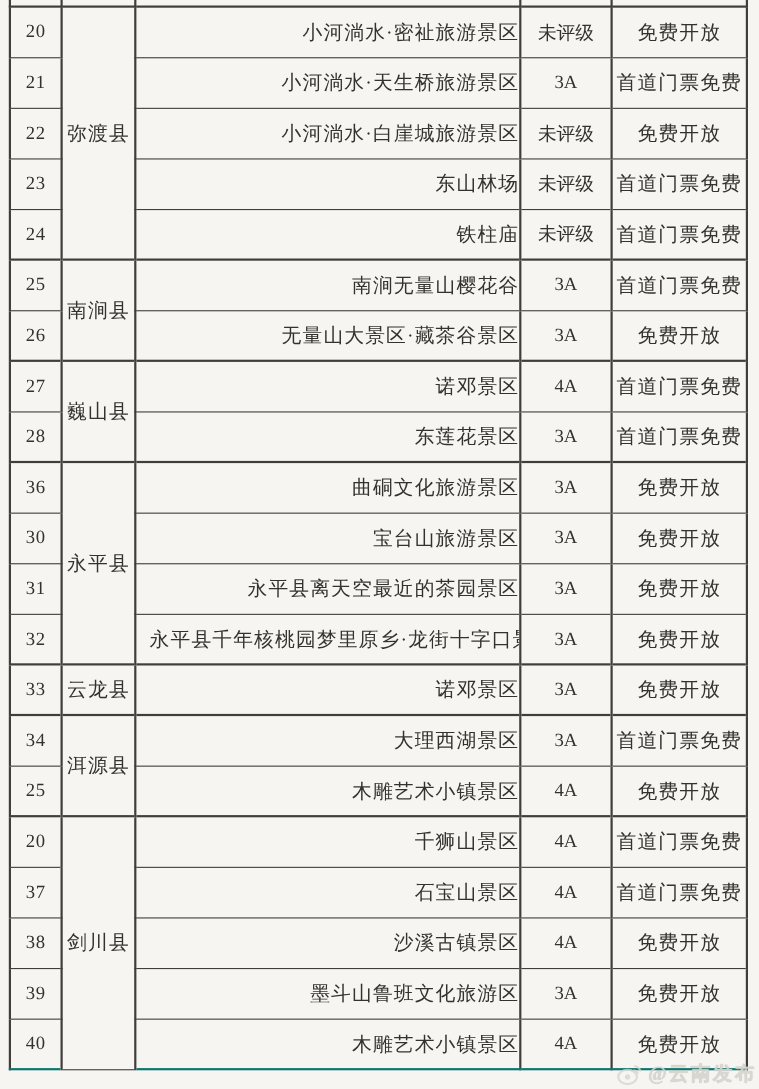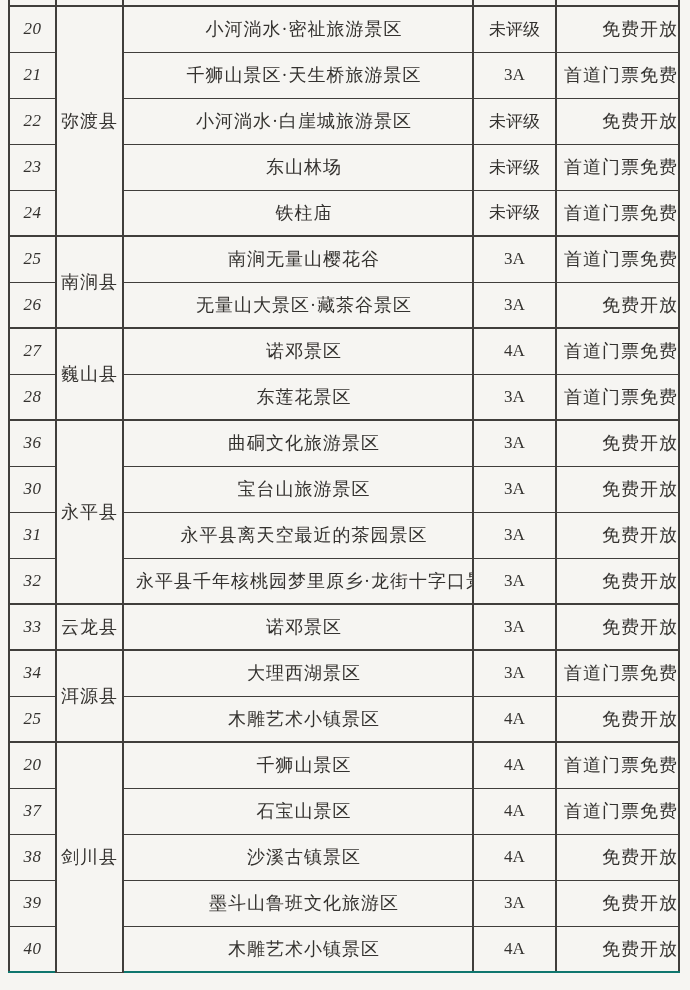--- a/index.html
+++ b/index.html
@@ -32,24 +32,24 @@
     vertical-align: middle;
     overflow: hidden;
     white-space: nowrap;
     padding: 0;
   }
   tr { height: 46px; }
   tr.sliver { height: 6px; }
   tr.sliver td { border-top: none; border-bottom: 2px solid #403e3b; }
   tr.g td { border-top: 2px solid #403e3b; }
   tr.last td { border-bottom: 2px solid #0f766e; }
-  td.c-no { font-size: 17px; letter-spacing: 0.5px; font-style: italic; }
-  td.c-name { text-align: center; padding-left: 12px; letter-spacing: 1px; }
+  td.c-no { font-size: 17px; letter-spacing: 0.5px; }
+  td.c-name { text-align: right; padding-left: 12px; letter-spacing: 1px; }
   td.c-rating { font-size: 17px; margin-top: 18px; }
-  td.c-policy { letter-spacing: 1px; text-align: right; }
+  td.c-policy { letter-spacing: 1px; }
   td.c-county { letter-spacing: 1px; }
   .watermark {
     position: absolute;
     right: 2px; bottom: 2px;
     display: flex;
     align-items: center;
     gap: 3px;
     color: #d8d5cf;
     font-size: 18px;
     font-weight: bold;
@@ -83,21 +83,21 @@
 
       <tr class="g">
         <td class="c-no">20</td>
         <td class="c-county" rowspan="5">弥渡县</td>
         <td class="c-name">小河淌水·密祉旅游景区</td>
         <td class="c-rating">未评级</td>
         <td class="c-policy">免费开放</td>
       </tr>
       <tr>
         <td class="c-no">21</td>
-        <td class="c-name">千狮山景区·天生桥旅游景区</td>
+        <td class="c-name">小河淌水·天生桥旅游景区</td>
         <td class="c-rating">3A</td>
         <td class="c-policy">首道门票免费</td>
       </tr>
       <tr>
         <td class="c-no">22</td>
         <td class="c-name">小河淌水·白崖城旅游景区</td>
         <td class="c-rating">未评级</td>
         <td class="c-policy">免费开放</td>
       </tr>
       <tr>
@@ -216,13 +216,24 @@
       </tr>
       <tr class="last">
         <td class="c-no">40</td>
         <td class="c-name">木雕艺术小镇景区</td>
         <td class="c-rating">4A</td>
         <td class="c-policy">免费开放</td>
       </tr>
     </tbody>
   </table>
 
+  <div class="watermark">
+    <span>
+      <svg width="26" height="24" viewBox="0 0 26 24">
+        <ellipse cx="10.5" cy="15" rx="8.5" ry="6.5" fill="none" stroke="#d8d5cf" stroke-width="2"></ellipse>
+        <circle cx="10.5" cy="15" r="2.4" fill="#d8d5cf"></circle>
+        <path d="M16.5 5 q4.5 0.5 6 5" fill="none" stroke="#d8d5cf" stroke-width="1.8"></path>
+        <path d="M16 9 q3 0.5 4 3.2" fill="none" stroke="#d8d5cf" stroke-width="1.8"></path>
+      </svg>
+    </span>
+    <span>@云南发布</span>
+  </div>
 </div>
 
 </body></html>

